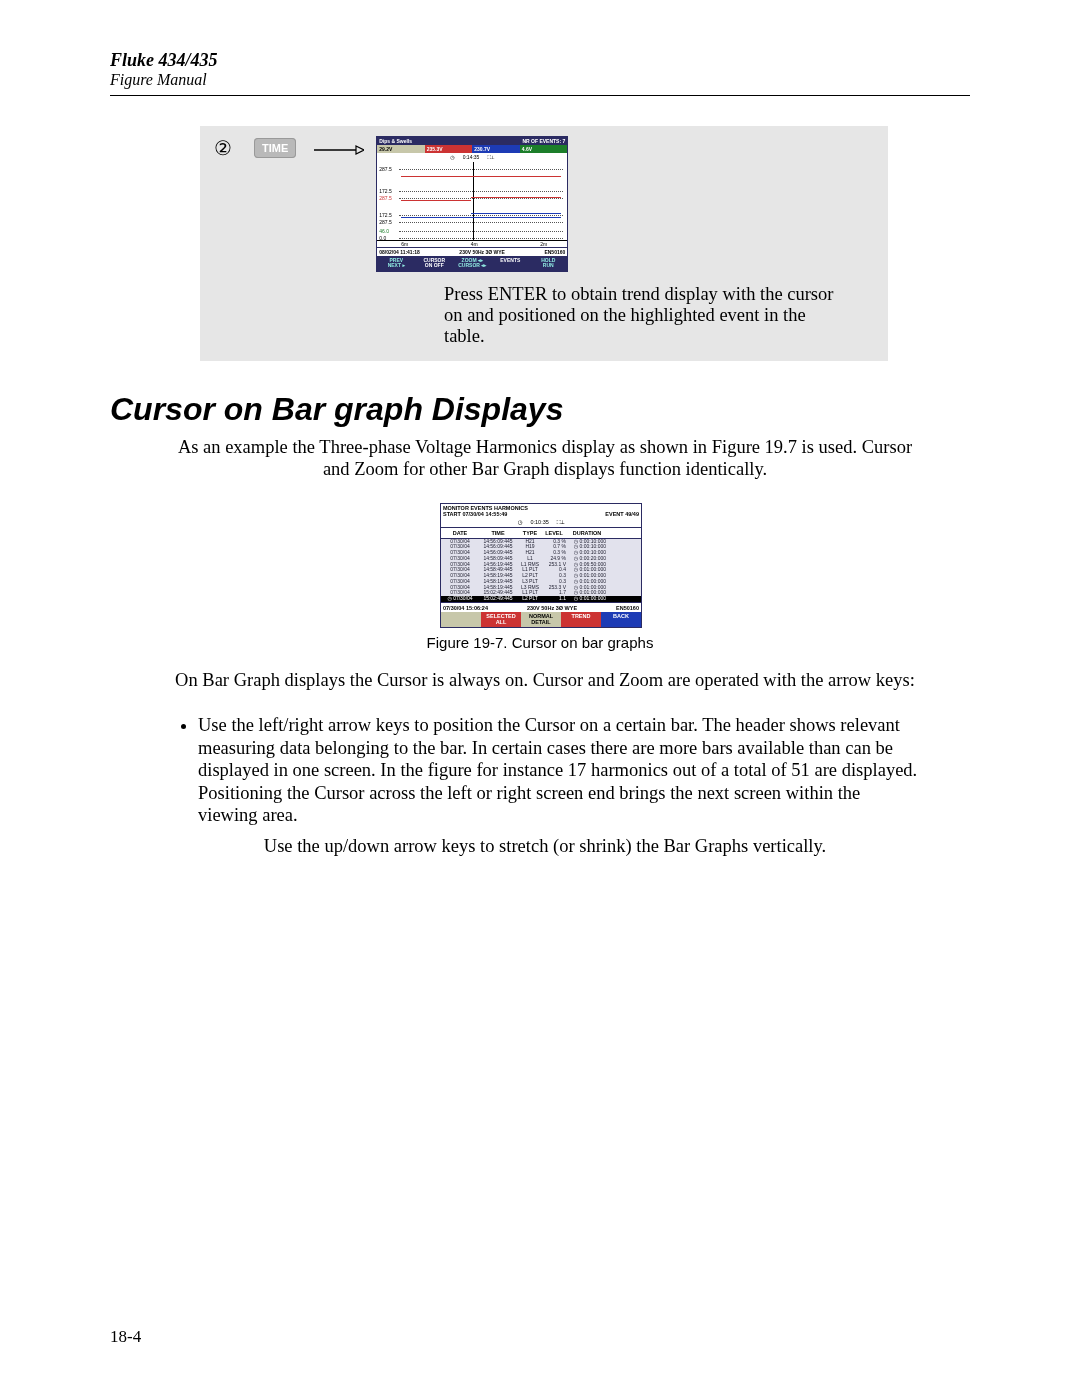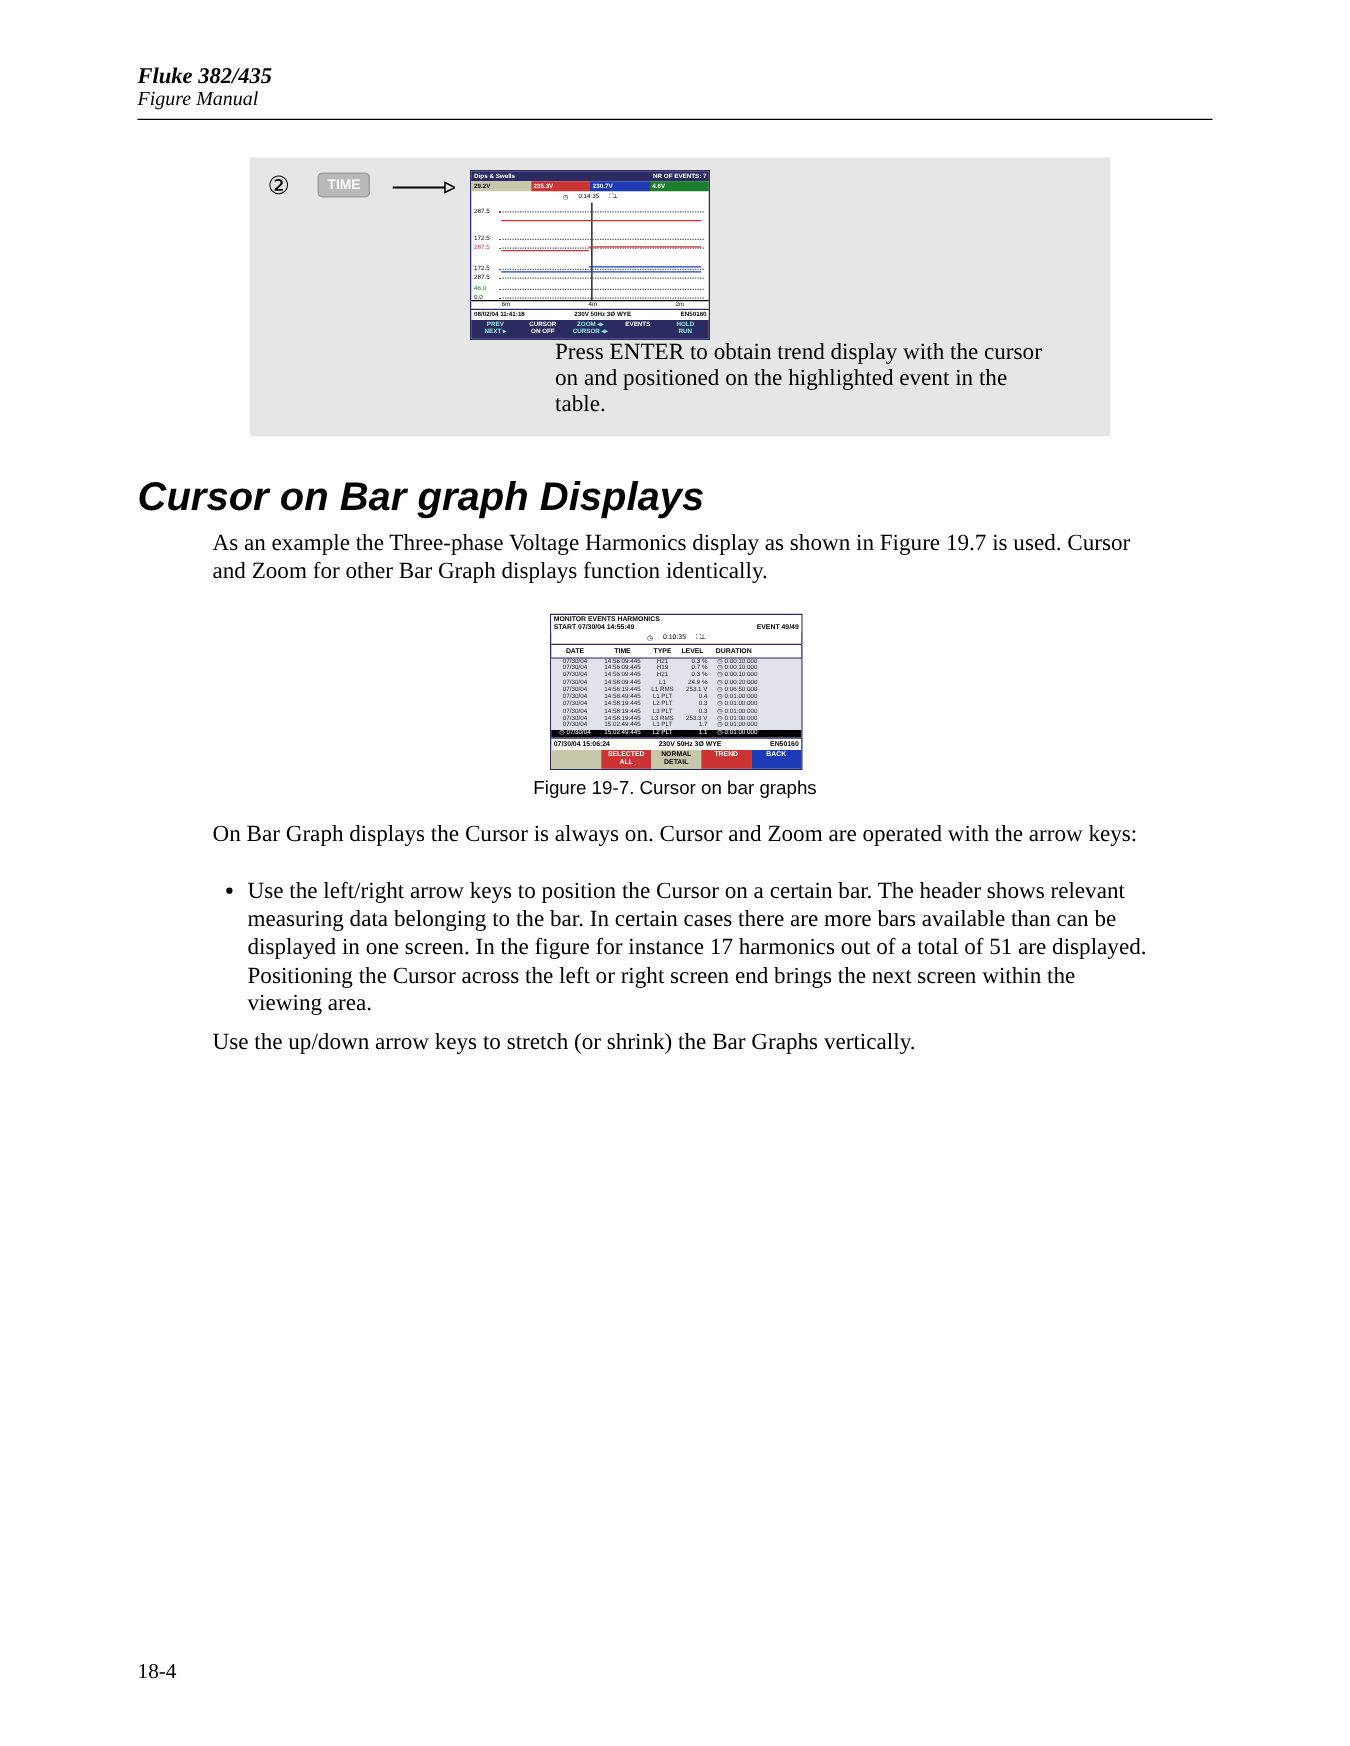--- a/index.html
+++ b/index.html
@@ -131,37 +131,39 @@
   }
   .ms-soft .sk {
     flex:1; color:#fff; text-align:center;
     padding:2px 1px; line-height:1.05; font-weight:bold;
   }
   .ms-soft .sk.cyan { color:#8fe8e0; }
 
   .fig-caption {
     font-family: "Times New Roman", serif;
     font-size: 18.5px;
+    margin-top: 12px;
     margin-left: 230px;
     width: 400px;
   }
 
   
   .sect-h {
     font-family: Arial, sans-serif;
     font-weight: bold;
     font-style: italic;
     font-size: 32px;
     margin: 30px 0 8px 0;
   }
   .body-p {
     font-size: 18.5px;
     margin: 6px 0 6px 60px;
     width: 750px;
     line-height: 1.22;
+    text-align: center;
   }
 
   
   .evt-wrap {
     margin: 22px auto 4px auto;
     width: 200px;
   }
   .evt-screen {
     width: 200px;
     border: 1px solid #2b2b62;
@@ -247,21 +249,21 @@
     left: 110px;
     font-size: 17px;
   }
 </style>
 </head>
 <body>
 
 <div class="page">
 
   <div class="header-block">
-    <div class="header-title">Fluke 382/435</div>
+    <div class="header-title">Fluke 434/435</div>
     <div class="header-sub">Figure Manual</div>
   </div>
   <hr class="rule">
 
   <div class="fig-panel">
     <div class="fig-row">
       <div class="step-num">②</div>
       <div class="enter-btn">TIME</div>
       <div class="arrow">
         <svg width="50" height="12">

